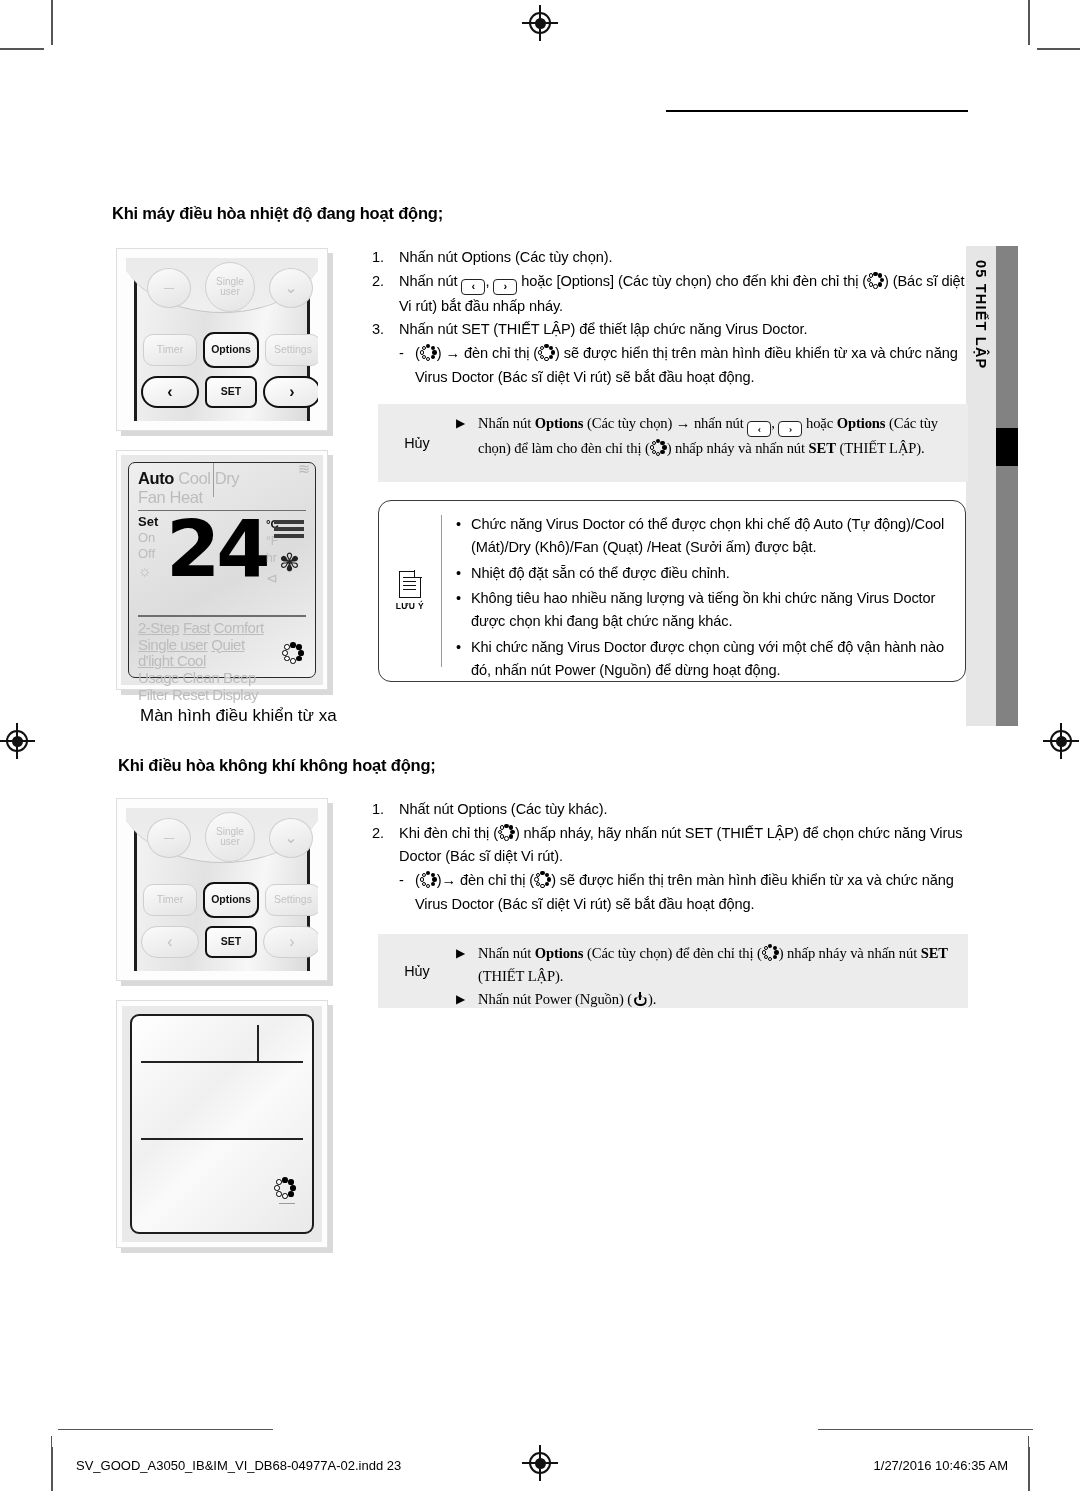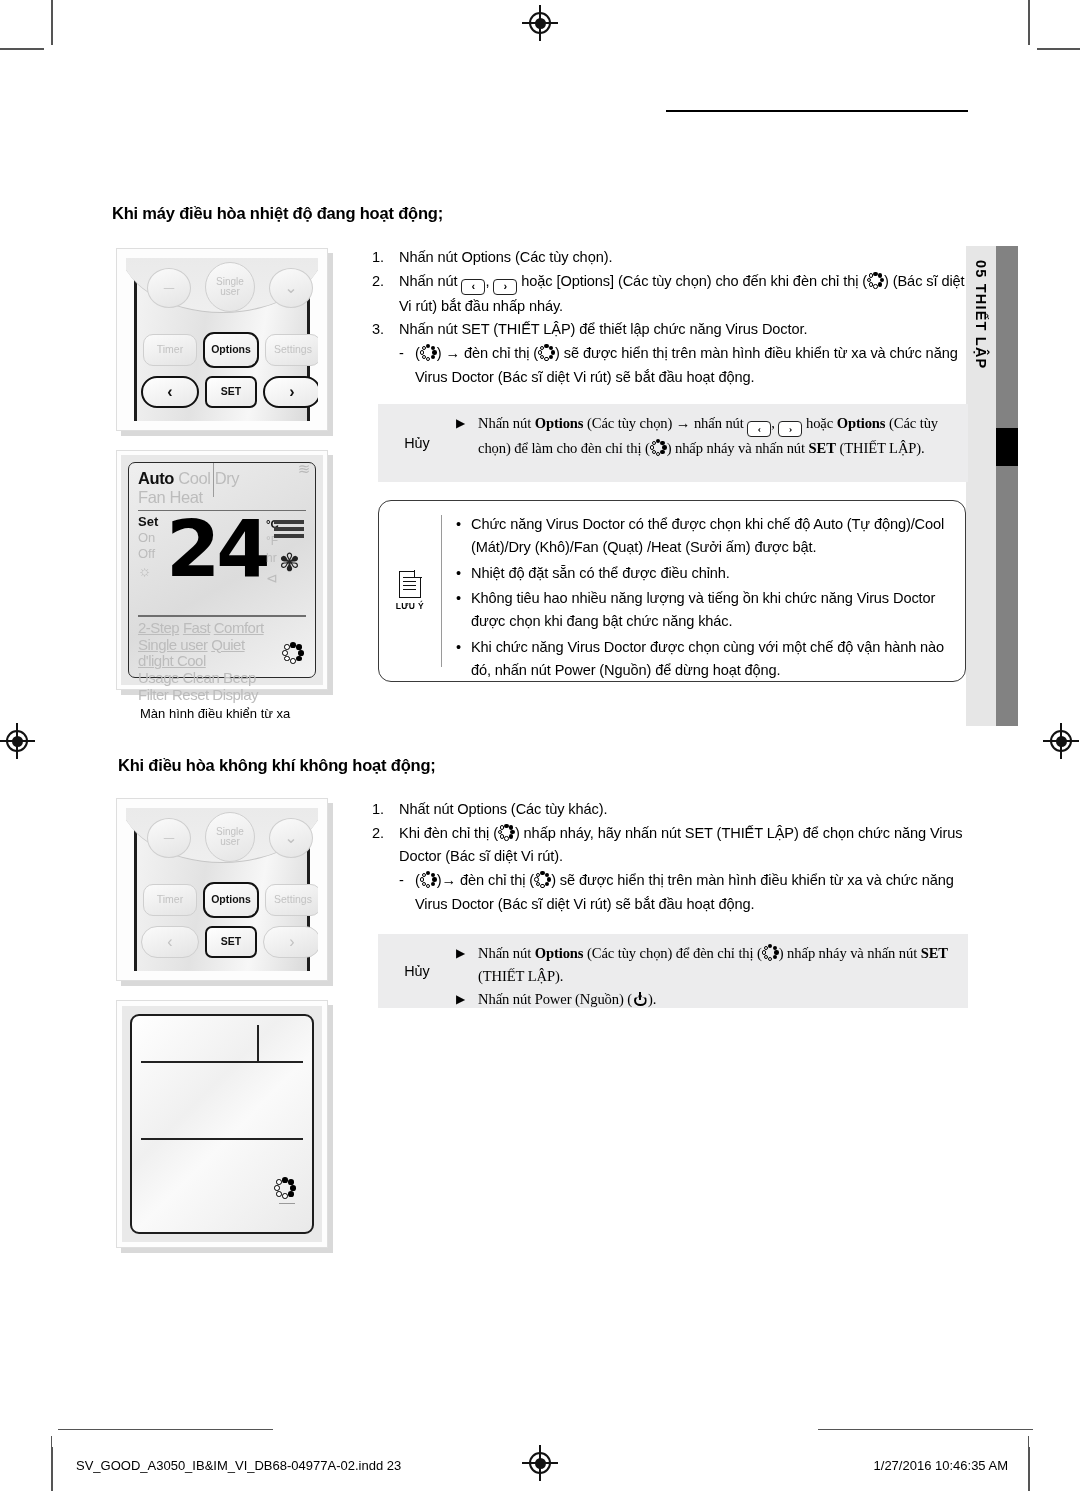--- a/index.html
+++ b/index.html
@@ -116,21 +116,21 @@
   .rc-arc{position:absolute;left:-10%;top:-76px;width:120%;height:130px;border-radius:50%;
     background:linear-gradient(180deg,#e3e3e3,#efefef);border-bottom:1.4px solid #c6c6c6;}
   .rc-btn{position:absolute;box-sizing:border-box;display:flex;align-items:center;
     justify-content:center;font-size:10.5px;text-align:center;line-height:1.05;}
   .rc-round{border-radius:50%;border:1.6px solid #cfcfcf;color:#c2c2c2;
     background:linear-gradient(160deg,#fbfbfb,#e4e4e4);}
   .rc-pill{border-radius:10px;border:1.6px solid #cfcfcf;color:#c2c2c2;
     background:linear-gradient(160deg,#fbfbfb,#e3e3e3);}
   .rc-on{border:2.3px solid #111;color:#111;font-weight:bold;
     background:linear-gradient(160deg,#ffffff,#e8e8e8);}
-  .rc-cap{position:absolute;font-size:13px;left:0;width:100%;text-align:left;}
+  .rc-cap{position:absolute;font-size:17px;left:0;width:100%;text-align:left;}
 
   
   #lcd{left:116px;top:450px;width:212px;height:240px;}
   .lcd-frame{position:absolute;inset:4px;background:#e8e8e8;padding:7px;box-sizing:border-box;}
   .lcd-face{width:100%;height:100%;box-sizing:border-box;border:1.6px solid #2a2a2a;
     border-radius:7px;background:linear-gradient(150deg,#efefef,#dcdcdc 55%,#f3f3f3);
     position:relative;padding:7px 9px;}
   .lcd-dim{color:#bcbcbc;}
   .lcd-on{color:#111;font-weight:bold;}
   .lcd-r1{font-size:16.5px;line-height:1.0;letter-spacing:-.4px;}

